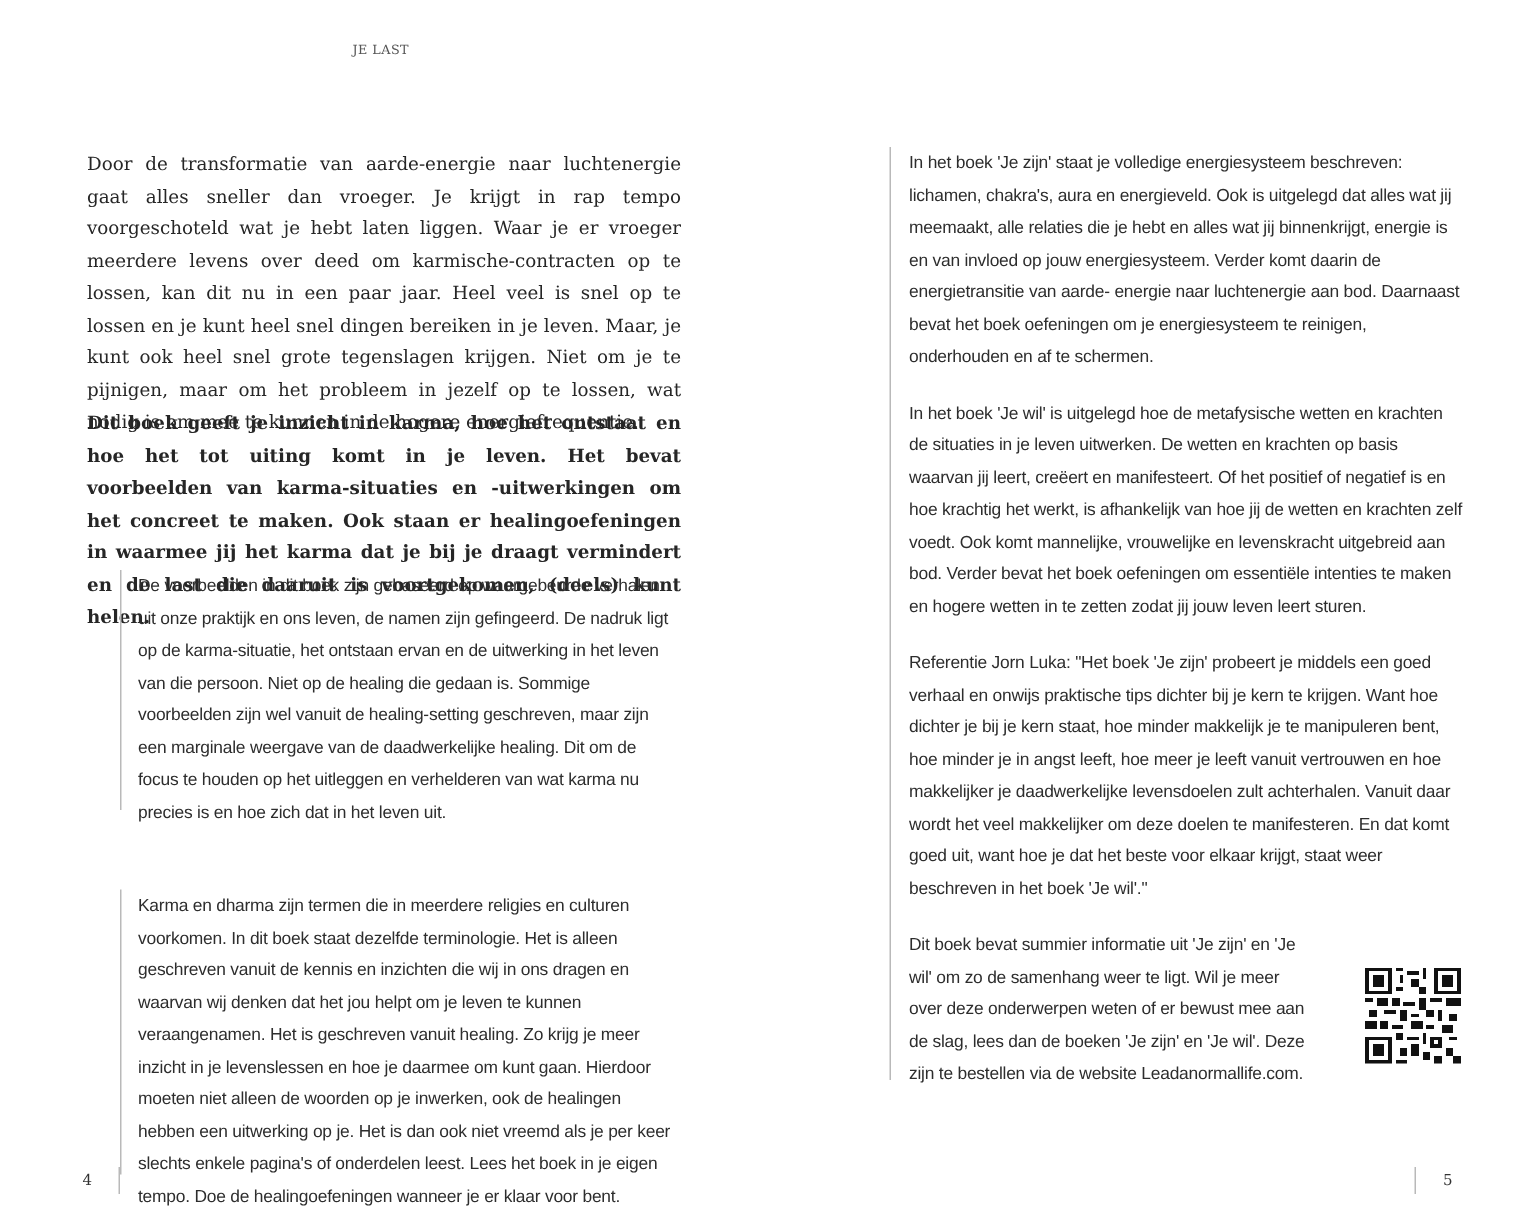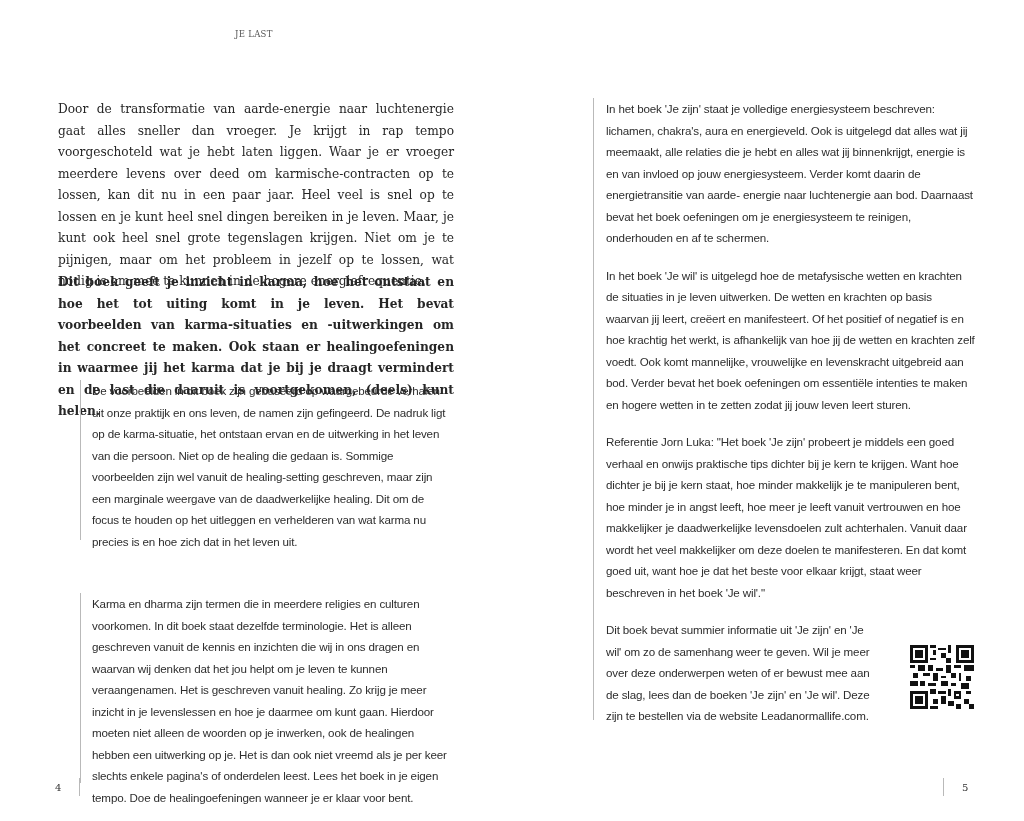--- a/index.html
+++ b/index.html
@@ -63,21 +63,21 @@
 </div>
 <div class="quote" id="q2">
   <p>Karma en dharma zijn termen die in meerdere religies en culturen voorkomen. In dit boek staat dezelfde terminologie. Het is alleen geschreven vanuit de kennis en inzichten die wij in ons dragen en waarvan wij denken dat het jou helpt om je leven te kunnen veraangenamen. Het is geschreven vanuit healing. Zo krijg je meer inzicht in je levenslessen en hoe je daarmee om kunt gaan. Hierdoor moeten niet alleen de woorden op je inwerken, ook de healingen hebben een uitwerking op je. Het is dan ook niet vreemd als je per keer slechts enkele pagina's of onderdelen leest. Lees het boek in je eigen tempo. Doe de healingoefeningen wanneer je er klaar voor bent.</p>
 </div>
 
 <div class="right-col">
   <p>In het boek 'Je zijn' staat je volledige energiesysteem beschreven: lichamen, chakra's, aura en energieveld. Ook is uitgelegd dat alles wat jij meemaakt, alle relaties die je hebt en alles wat jij binnenkrijgt, energie is en van invloed op jouw energiesysteem. Verder komt daarin de energietransitie van aarde- energie naar luchtenergie aan bod. Daarnaast bevat het boek oefeningen om je energiesysteem te reinigen, onderhouden en af te schermen.</p>
   <p>In het boek 'Je wil' is uitgelegd hoe de metafysische wetten en krachten de situaties in je leven uitwerken. De wetten en krachten op basis waarvan jij leert, creëert en manifesteert. Of het positief of negatief is en hoe krachtig het werkt, is afhankelijk van hoe jij de wetten en krachten zelf voedt. Ook komt mannelijke, vrouwelijke en levenskracht uitgebreid aan bod. Verder bevat het boek oefeningen om essentiële intenties te maken en hogere wetten in te zetten zodat jij jouw leven leert sturen.</p>
   <p>Referentie Jorn Luka: "Het boek 'Je zijn' probeert je middels een goed verhaal en onwijs praktische tips dichter bij je kern te krijgen. Want hoe dichter je bij je kern staat, hoe minder makkelijk je te manipuleren bent, hoe minder je in angst leeft, hoe meer je leeft vanuit vertrouwen en hoe makkelijker je daadwerkelijke levensdoelen zult achterhalen. Vanuit daar wordt het veel makkelijker om deze doelen te manifesteren. En dat komt goed uit, want hoe je dat het beste voor elkaar krijgt, staat weer beschreven in het boek 'Je wil'."</p>
   <p class="last">
-    <span>Dit boek bevat summier informatie uit 'Je zijn' en 'Je wil' om zo de samenhang weer te geven. Wil je meer over deze onderwerpen weten of er bewust mee aan de slag, lees dan de boeken 'Je zijn' en 'Je wil'. Deze zijn te bestellen via de website Leadanormallife.com.</span>
+    <span>Dit boek bevat summier informatie uit 'Je zijn' en 'Je wil' om zo de samenhang weer te ligt. Wil je meer over deze onderwerpen weten of er bewust mee aan de slag, lees dan de boeken 'Je zijn' en 'Je wil'. Deze zijn te bestellen via de website Leadanormallife.com.</span>
     <svg class="qr" viewBox="0 0 25 25" shape-rendering="crispEdges">
       <rect width="25" height="25" fill="#fff"></rect>
       <g fill="#111">
         <rect x="0" y="0" width="7" height="7"></rect>
           <rect x="1" y="1" width="5" height="5" fill="#fff"></rect>
           <rect x="2" y="2" width="3" height="3"></rect>
         <rect x="18" y="0" width="7" height="7"></rect>
           <rect x="19" y="1" width="5" height="5" fill="#fff"></rect>
           <rect x="20" y="2" width="3" height="3"></rect>
         <rect x="0" y="18" width="7" height="7"></rect>

